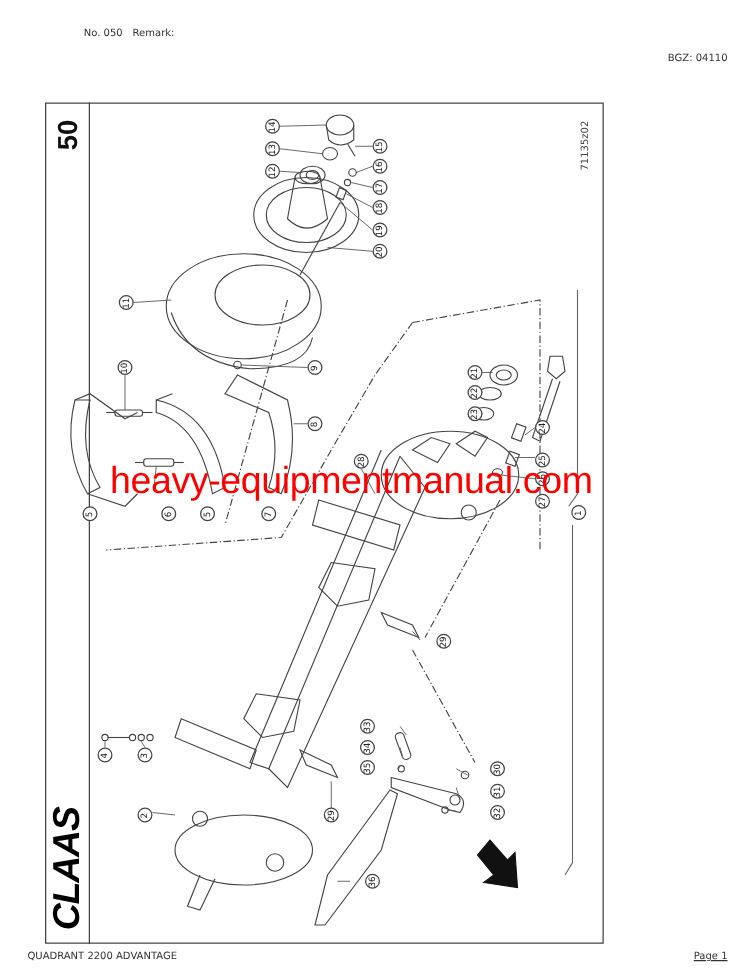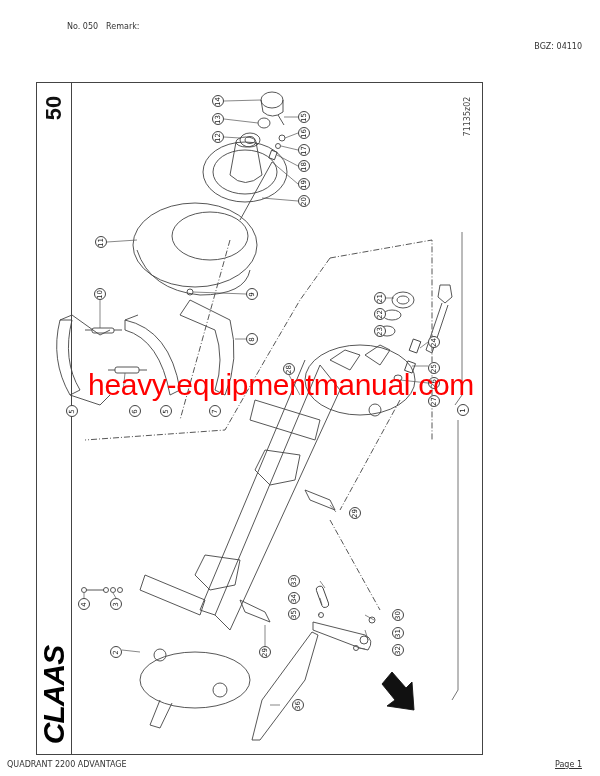--- a/index.html
+++ b/index.html
@@ -2,21 +2,21 @@
 <html><head>
 <meta charset="utf-8">
 <style>
   html, body { margin:0; padding:0; background:#ffffff; }
   body { width:600px; height:776px; position:relative; overflow:hidden;
          font-family:"Liberation Sans", sans-serif; color:#222; }
   .hdr { position:absolute; font-size:8px; color:#333; font-family:"DejaVu Sans", sans-serif; }
   .hdr-left { left:21px; top:22px;padding-left:46px; }
   .hdr-left span + span { margin-left:8px; }
   .hdr-right { right:18px; top:22px;margin-top:20px; }
-  .ftr-left { left:7px; top:760px; }
+  .ftr-left { left:22px; top:760px; }
   .ftr-right { right:18px; top:760px;text-decoration:underline; }
   .frame { position:absolute; left:36px; top:82px; width:447px; height:673px;
            border:1.2px solid #444; box-sizing:border-box; }
   .strip { position:absolute; left:36px; top:82px; width:36px; height:673px;
            border-right:1.2px solid #444; box-sizing:border-box; }
   .page-num { position:absolute; left:40px; top:88px; width:28px; height:40px;
               display:flex; align-items:center; justify-content:center; }
   .page-num span { display:block; transform:rotate(-90deg); font-weight:bold;
                    font-size:22px; font-family:"Liberation Sans", sans-serif; color:#111; }
   .logo { position:absolute; left:38px; top:640px; width:32px; height:110px;

